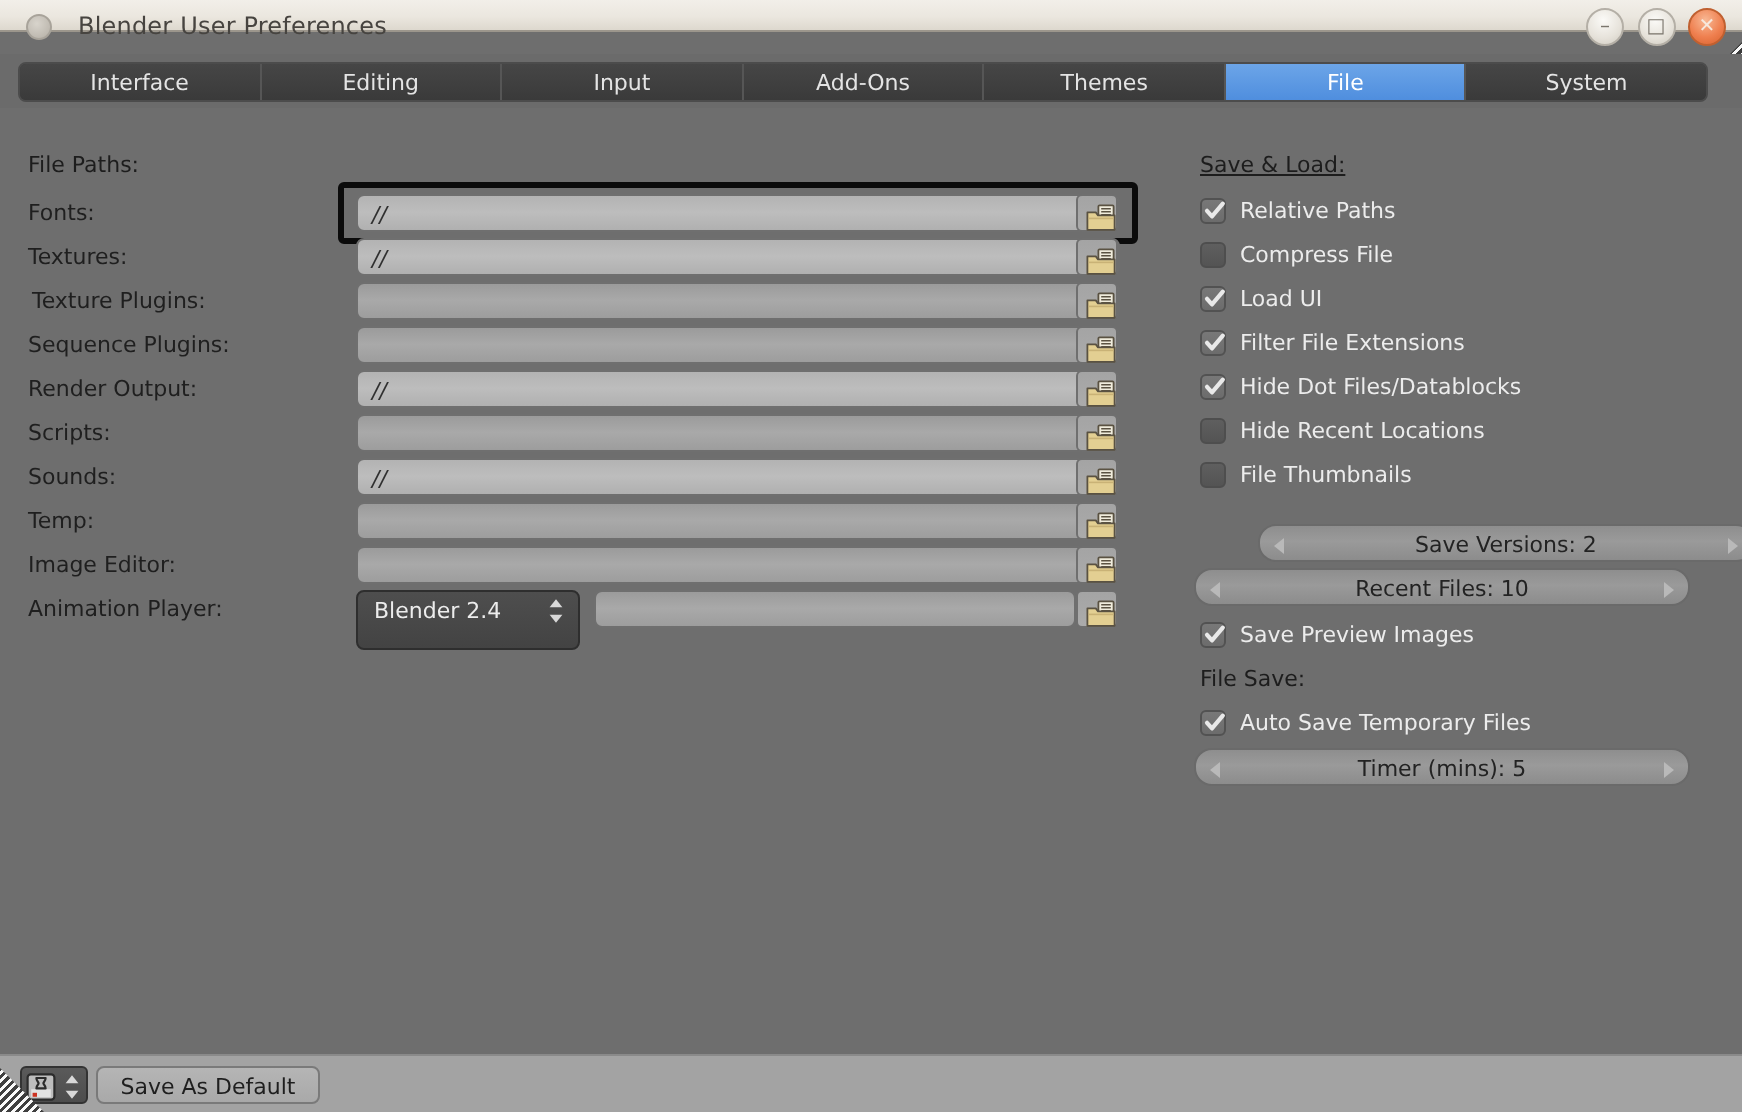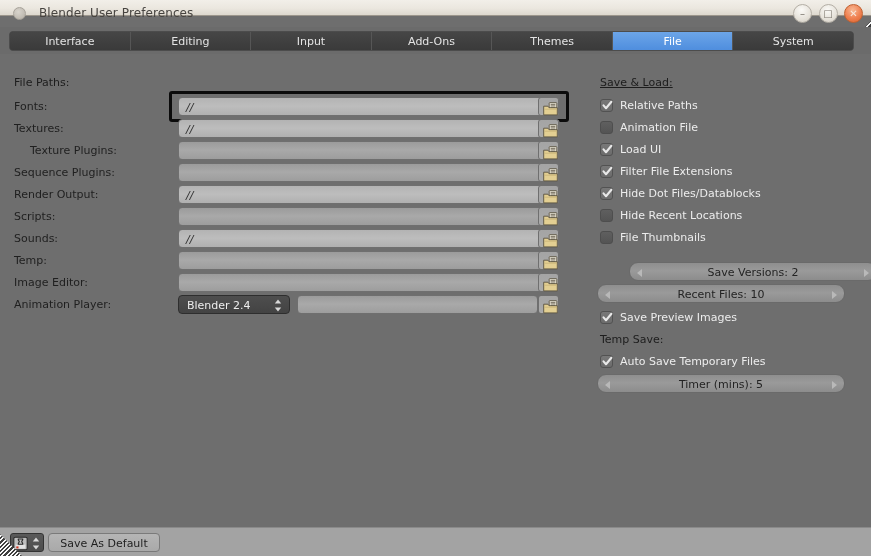--- a/index.html
+++ b/index.html
@@ -206,21 +206,21 @@
     border-radius: 3px;
     border: 1px solid #6f6f6f;
     background: linear-gradient(to bottom, #a4a4a4 0%, #ababab 100%);
     box-sizing: border-box;
   }
   .browse svg { position: absolute; left: 2px; top: 2px; }
 
   
   .dropdown {
     position: absolute;
-    height: 19px;
+    height: 30px;
     border-radius: 4px;
     border: 1px solid #2e2e2e;
     background: linear-gradient(to bottom, #4e4e4e 0%, #434343 100%);
     box-sizing: border-box;
   }
   .dropdown .dval {
     position: absolute;
     left: 8px; top: 3px;
     font-size: 11px;
     color: #ececec;
@@ -396,21 +396,21 @@
             <span style="position: absolute; left: 2px; top: 2px;">
               <svg width="16" height="14" viewBox="0 0 16 14">
                 <rect x="6.2" y="0.7" width="7.6" height="6.4" rx="0.6" fill="#f0ecdc" stroke="#5a5242" stroke-width="0.9"></rect>
                 <path d="M7.6 2.4 h4.8 M7.6 3.9 h4.8 M7.6 5.4 h4.8" stroke="#5a5242" stroke-width="0.8"></path>
                 <path d="M0.7 4.2 h4.2 l1.1 1.5 h8.3 v7.2 h-13.6 z" fill="#e3cf92" stroke="#5a5242" stroke-width="0.9" stroke-linejoin="round"></path>
                 <path d="M1.4 7.2 h12.3" stroke="#c9b276" stroke-width="0.8"></path>
               </svg>
             </span>
           </div>
         </div>
-        <div class="row-label" style="left: 30px; top: 90px;">Texture Plugins:</div>
+        <div class="row-label" style="left: 16px; top: 90px;">Texture Plugins:</div>
         <div class="pathrow" style="left: 178px; top: 87px; width: 382px;">
           <div class="pathfield" style="width: 382px;">
             <span class="val"></span>
           </div>
           <div class="browse" style="left: 360px; top: 0px;">
             <span style="position: absolute; left: 2px; top: 2px;">
               <svg width="16" height="14" viewBox="0 0 16 14">
                 <rect x="6.2" y="0.7" width="7.6" height="6.4" rx="0.6" fill="#f0ecdc" stroke="#5a5242" stroke-width="0.9"></rect>
                 <path d="M7.6 2.4 h4.8 M7.6 3.9 h4.8 M7.6 5.4 h4.8" stroke="#5a5242" stroke-width="0.8"></path>
                 <path d="M0.7 4.2 h4.2 l1.1 1.5 h8.3 v7.2 h-13.6 z" fill="#e3cf92" stroke="#5a5242" stroke-width="0.9" stroke-linejoin="round"></path>
@@ -544,21 +544,21 @@
         <div class="cbrow" style="left: 600px; top: 44px;">
           <span class="cbox on">
             <span class="tick"><svg width="11" height="11" viewBox="0 0 11 11">
                 <path d="M1.5 5.4 L4 8.2 L9.4 1.8" stroke="#e9e9e9" stroke-width="2.1" fill="none" stroke-linecap="round" stroke-linejoin="round"></path>
               </svg></span>
           </span>
           <span class="cblabel">Relative Paths</span>
         </div>
         <div class="cbrow" style="left: 600px; top: 66px;">
           <span class="cbox"></span>
-          <span class="cblabel">Animation File</span>
+          <span class="cblabel">Compress File</span>
         </div>
         <div class="cbrow" style="left: 600px; top: 88px;">
           <span class="cbox on">
             <span class="tick"><svg width="11" height="11" viewBox="0 0 11 11">
                 <path d="M1.5 5.4 L4 8.2 L9.4 1.8" stroke="#e9e9e9" stroke-width="2.1" fill="none" stroke-linecap="round" stroke-linejoin="round"></path>
               </svg></span>
           </span>
           <span class="cblabel">Load UI</span>
         </div>
         <div class="cbrow" style="left: 600px; top: 110px;">
@@ -603,21 +603,21 @@
       <span class="cbox on">
         <span class="tick">
           <svg width="11" height="11" viewBox="0 0 11 11">
               <path d="M1.5 5.4 L4 8.2 L9.4 1.8" stroke="#e9e9e9" stroke-width="2.1" fill="none" stroke-linecap="round" stroke-linejoin="round"></path>
             </svg>
         </span>
       </span>
       <span class="cblabel">Save Preview Images</span>
     </div>
 
-    <div class="sect-label" style="left:600px; top:279px;">Temp Save:</div>
+    <div class="sect-label" style="left:600px; top:279px;">File Save:</div>
 
     <div class="cbrow" style="left:600px; top:300px;">
       <span class="cbox on">
         <span class="tick">
           <svg width="11" height="11" viewBox="0 0 11 11">
               <path d="M1.5 5.4 L4 8.2 L9.4 1.8" stroke="#e9e9e9" stroke-width="2.1" fill="none" stroke-linecap="round" stroke-linejoin="round"></path>
             </svg>
         </span>
       </span>
       <span class="cblabel">Auto Save Temporary Files</span>

